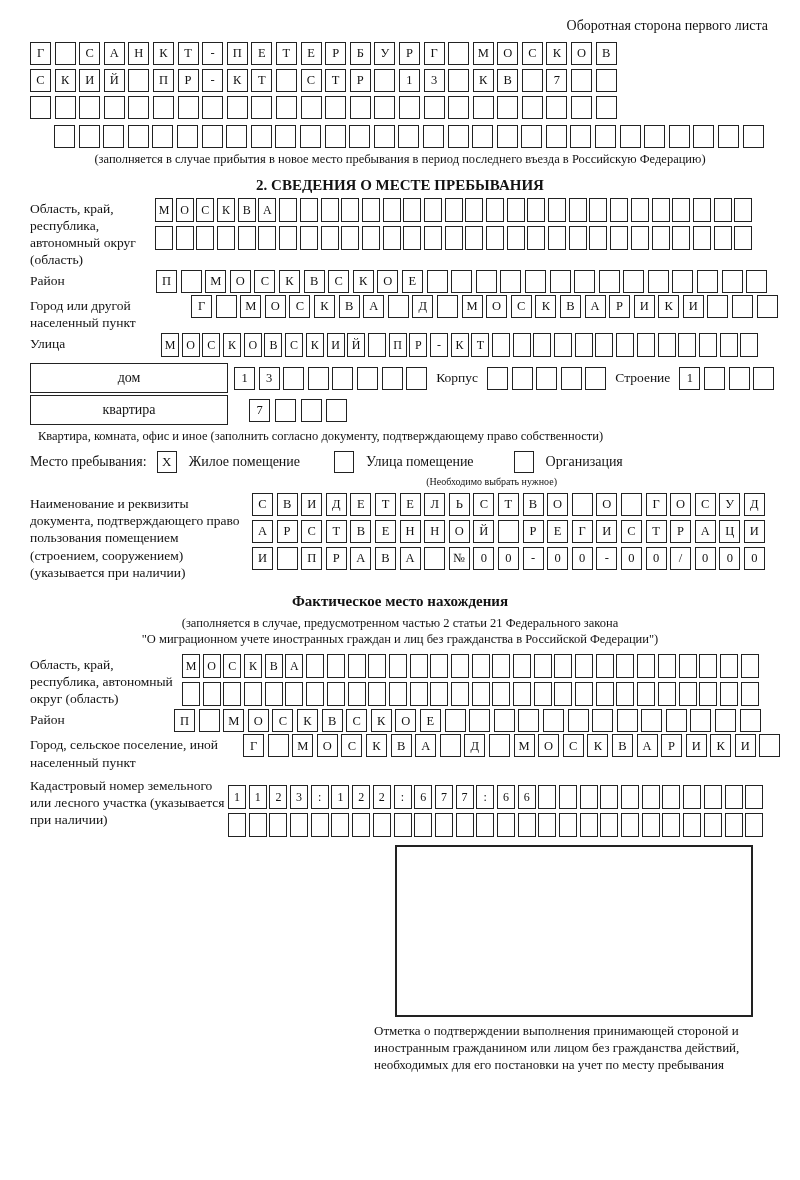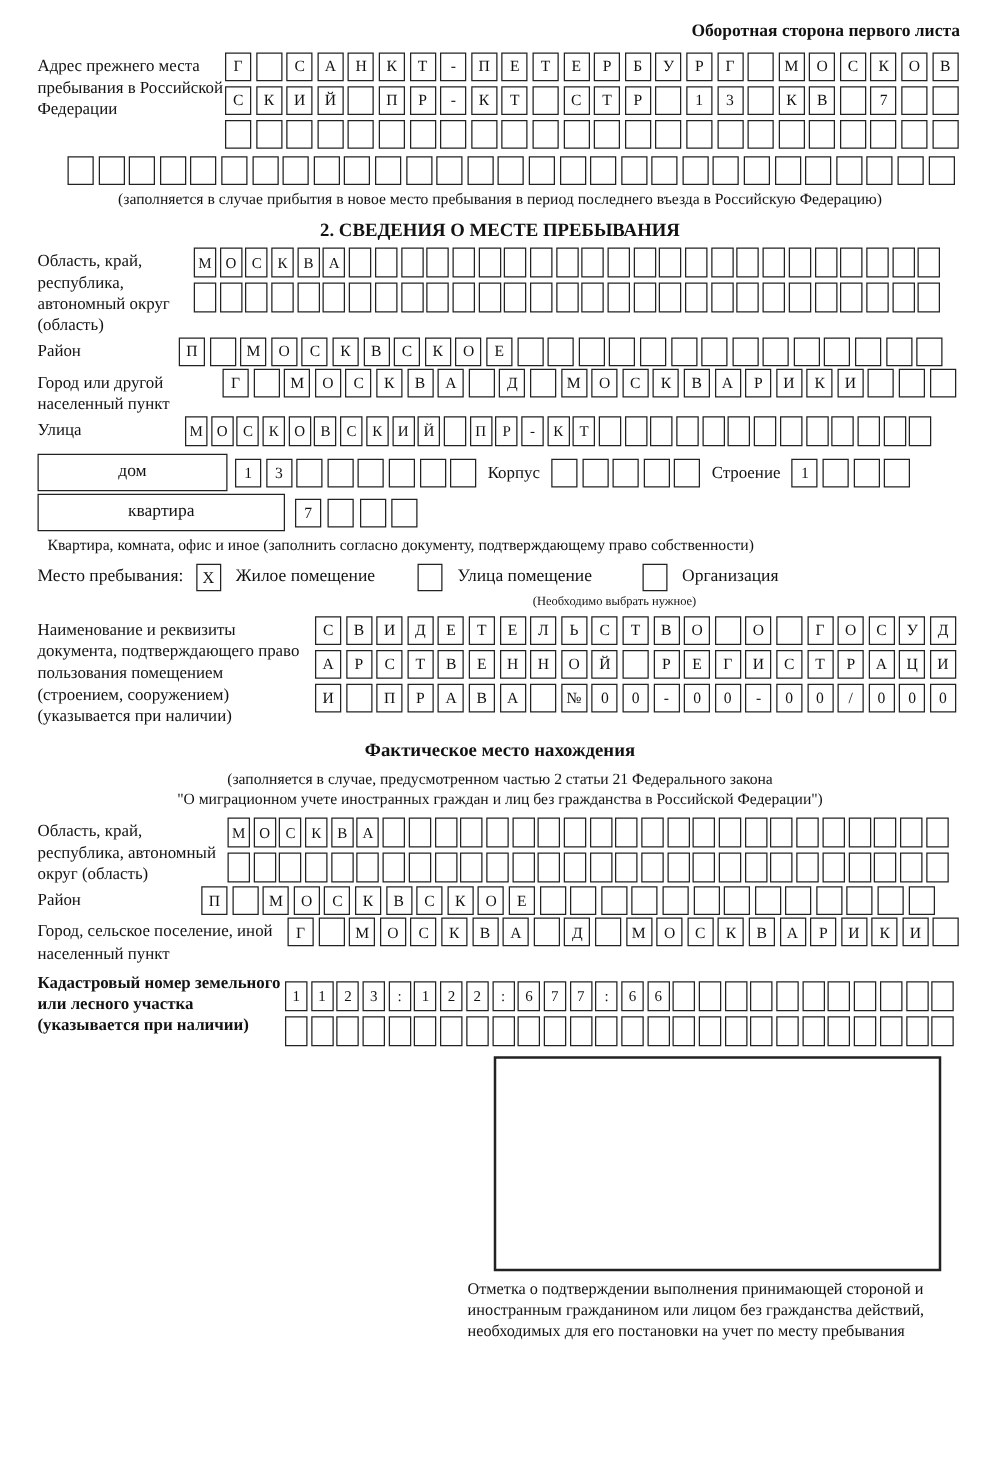--- a/index.html
+++ b/index.html
@@ -3,21 +3,21 @@
 <meta charset="utf-8">
 <style>
   html,body{margin:0;padding:0;}
   body{
     width:800px;height:1180px;background:#ffffff;color:#121212;
     font-family:"Liberation Serif","DejaVu Serif",serif;
     overflow:hidden;
   }
   .page{padding:18px 30px 0 30px;}
 
-  .sheet-note{font-size:14px;text-align:right;padding-right:2px;font-weight:bold;}
+  .sheet-note{font-size:14px;text-align:right;padding-right:2px;}
 
   .row{display:flex;align-items:flex-start;margin-top:4px;}
   .row.vcenter{align-items:center;}
   .lbl{font-size:13.5px;line-height:1.27;flex:none;padding-top:2px;}
   .cellcol{display:flex;flex-direction:column;gap:4px;flex:none;}
 
   .cells{display:flex;flex:none;flex-wrap:nowrap;}
   .cells.big{gap:3.6px;}
   .cells.sm{gap:2.7px;}
   .cells .cell{
@@ -51,35 +51,34 @@
 
   .stamp-box{
     box-sizing:border-box;width:358px;height:172px;border:2px solid #222;
     margin-left:365px;margin-top:8px;background:#fff;
   }
   .stamp-caption{
     width:400px;margin-left:344px;margin-top:5px;
     font-size:13px;line-height:1.32;text-align:left;
   }
 
-  .mt2{margin-top:2px;} .mt6{margin-top:6px;} .mt8{margin-top:8px;} .mt12{margin-top:12px;} .mt14{margin-top:14px;}
+  .mt2{margin-top:2px;gap:13px;} .mt6{margin-top:6px;} .mt8{margin-top:8px;} .mt12{margin-top:12px;} .mt14{margin-top:14px;}
   .w113{width:113px;} .w118{width:118px;} .w125{width:125px;} .w131{width:131px;}
   .w148{width:148px;} .w150{width:150px;} .w152{width:152px;} .w198{width:198px;}
   .w200{width:200px;} .w215{width:215px;margin-right:7px;}
   .indent24{margin-left:24px;}
 </style>
 </head>
 <body>
 
 <div class="page">
 
   <div class="sheet-note">Оборотная сторона первого листа</div>
 
   <div class="row mt8">
-    <div class="lbl w150">Адрес прежнего места пребывания в Российской Федерации</div>
     <div class="cellcol">
       <div class="cells big">
           <span class="cell">Г</span>
           <span class="cell"></span>
           <span class="cell">С</span>
           <span class="cell">А</span>
           <span class="cell">Н</span>
           <span class="cell">К</span>
           <span class="cell">Т</span>
           <span class="cell">-</span>
@@ -347,21 +346,21 @@
         <span class="cell"></span>
         <span class="cell"></span>
         <span class="cell"></span>
         <span class="cell"></span>
         <span class="cell"></span>
         <span class="cell"></span>
       </div>
   </div>
 
   <div class="row mt6 vcenter">
-    <div class="fieldbox" style="width:152px;margin-right:6px;">дом</div>
+    <div class="fieldbox" style="width:198px;margin-right:6px;">дом</div>
     <div class="cells big">
         <span class="cell">1</span>
         <span class="cell">3</span>
         <span class="cell"></span>
         <span class="cell"></span>
         <span class="cell"></span>
         <span class="cell"></span>
         <span class="cell"></span>
         <span class="cell"></span>
       </div>
@@ -607,21 +606,21 @@
         <span class="cell">А</span>
         <span class="cell">Р</span>
         <span class="cell">И</span>
         <span class="cell">К</span>
         <span class="cell">И</span>
         <span class="cell"></span>
       </div>
   </div>
 
   <div class="row mt14">
-    <div class="lbl w198" style="margin-top:-10px;font-weight:bold;">Кадастровый номер земельного или лесного участка (указывается при наличии)</div>
+    <div class="lbl w198" style="margin-top:-10px;">Кадастровый номер земельного или лесного участка (указывается при наличии)</div>
     <div class="cellcol">
       <div class="cells sm">
           <span class="cell">1</span>
           <span class="cell">1</span>
           <span class="cell">2</span>
           <span class="cell">3</span>
           <span class="cell">:</span>
           <span class="cell">1</span>
           <span class="cell">2</span>
           <span class="cell">2</span>

